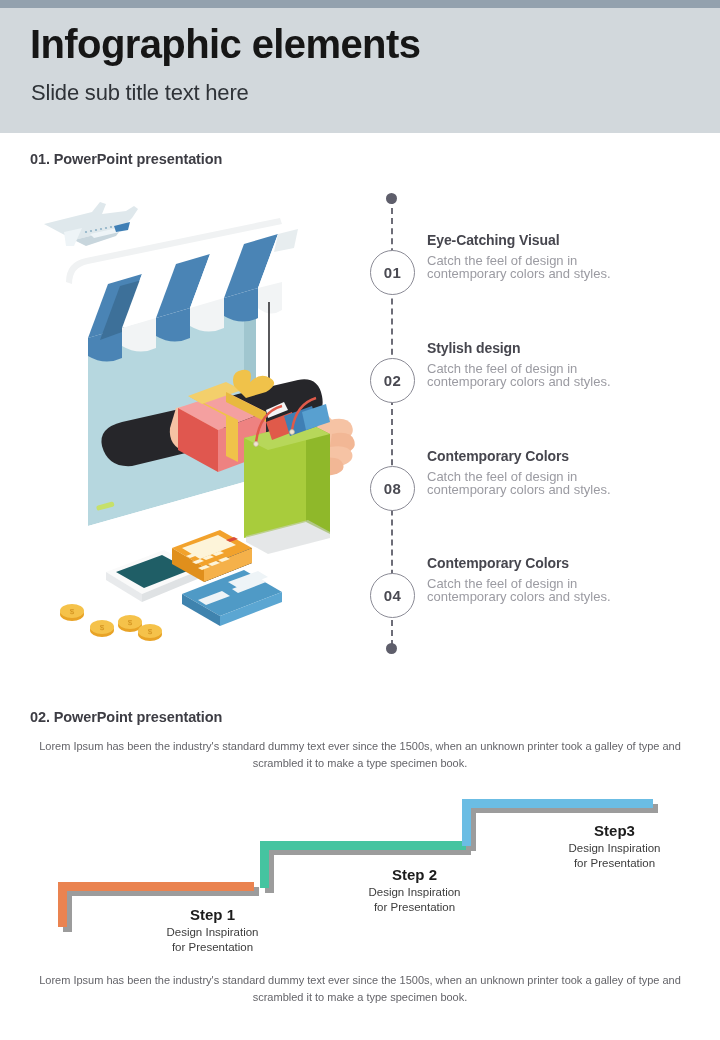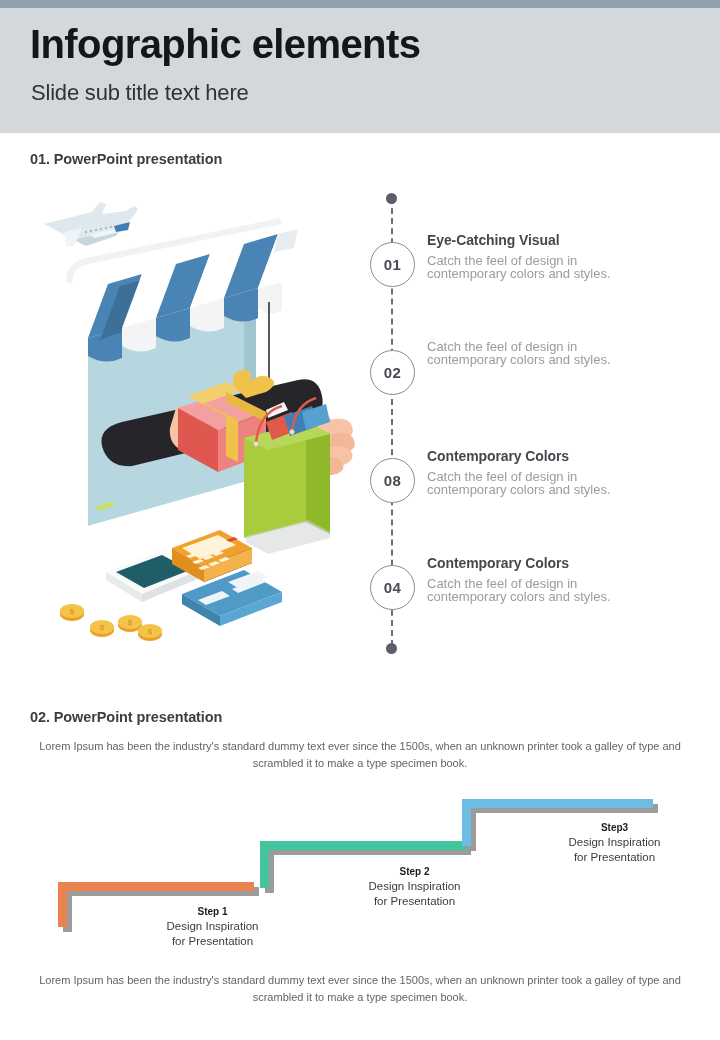--- a/index.html
+++ b/index.html
@@ -55,21 +55,21 @@
     border-left: 2px dashed #6d6d78;
   }
   .tl-dot {
     position: absolute; left: 16px; width: 11px; height: 11px;
     border-radius: 50%; background: #5e5e6b;
   }
   .tl-dot-top { top: 3px; }
   .tl-dot-bottom { top: 453px; }
   .tl-item { position: absolute; left: 0; width: 320px; height: 46px; }
   .tl-circle {
-    position: absolute; left: 0; top: 8px; width: 45px; height: 45px;
+    position: absolute; left: 0; top: 16px; width: 45px; height: 45px;
     border-radius: 50%; border: 1.3px solid #8a8a95; background: #ffffff;
     display: flex; align-items: center; justify-content: center;
     font-size: 15px; font-weight: bold; color: #4a4a52; letter-spacing: 0.3px;
   }
   .tl-text { position: absolute; left: 57px; top: -2px; width: 255px; }
   .tl-title {
     font-size: 14px; font-weight: bold; color: #46464e;
     letter-spacing: -0.1px; margin-bottom: 6px;
   }
   .tl-desc {
@@ -82,21 +82,21 @@
 
   
   .stairs { position: absolute; left: 0; top: 790px; width: 720px; height: 180px; }
   .step-shape { position: absolute; }
   .step-shape .tread { position: absolute; left: 0; top: 0; height: 9px; }
   .step-shape .riser { position: absolute; left: 0; top: 0; width: 9px; }
   .step-shape .tread-sh { position: absolute; left: 5px; top: 5px; height: 9px; background: #9c9c9c; }
   .step-shape .riser-sh { position: absolute; left: 5px; top: 5px; width: 9px; background: #9c9c9c; }
   .step-label { position: absolute; text-align: center; }
   .step-label .st-name {
-    font-size: 10px; font-weight: bold; color: #1c1c1c; margin-bottom: 2px;
+    font-size: 15px; font-weight: bold; color: #1c1c1c; margin-bottom: 2px;
   }
   .step-label .st-desc {
     font-size: 11.5px; line-height: 15px; color: #3c3c3c;
   }
 </style>
 </head>
 <body>
 
 <div id="slide">
 
@@ -262,20 +262,21 @@
       <div class="tl-circle">01</div>
       <div class="tl-text">
         <div class="tl-title">Eye-Catching Visual</div>
         <div class="tl-desc">Catch the feel of design in contemporary colors and styles.</div>
       </div>
     </div>
 
     <div class="tl-item" style="top:152px;">
       <div class="tl-circle">02</div>
       <div class="tl-text">
+        <div class="tl-title">Stylish design</div>
         <div class="tl-desc">Catch the feel of design in contemporary colors and styles.</div>
       </div>
     </div>
 
     <div class="tl-item" style="top:260px;">
       <div class="tl-circle">08</div>
       <div class="tl-text">
         <div class="tl-title">Contemporary Colors</div>
         <div class="tl-desc">Catch the feel of design in contemporary colors and styles.</div>
       </div>

